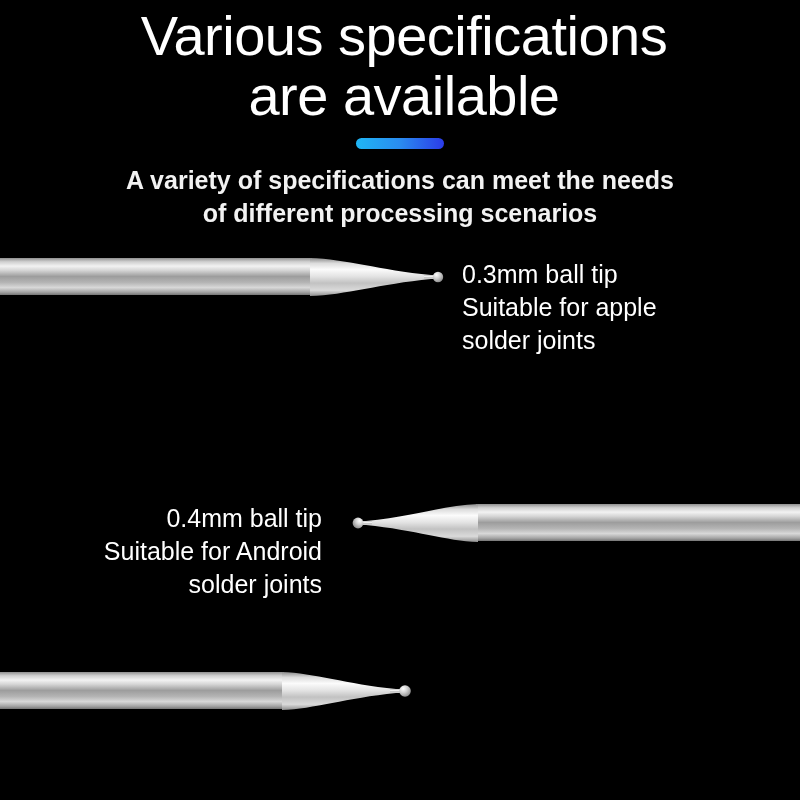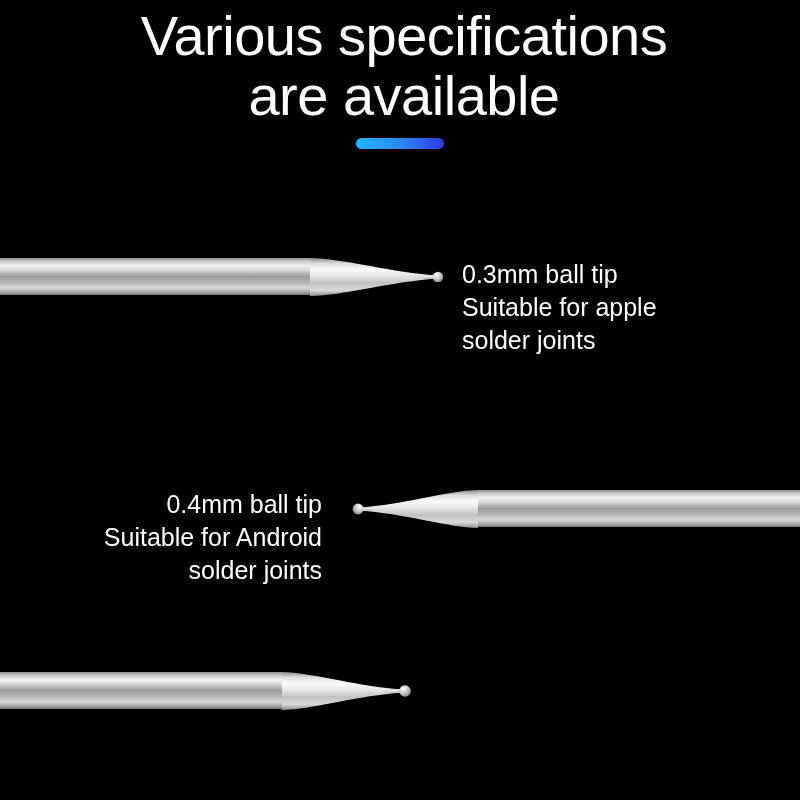--- a/index.html
+++ b/index.html
@@ -88,41 +88,43 @@
     font-family: "Liberation Sans", sans-serif;
   }
   .caption.left-align { text-align: left; }
   .caption.right-align { text-align: right; }
 
   
   #row-1 { top: 248px; height: 130px; }
   #row-1 .needle-figure { left: -6px; top: 0px; }
   #row-1 .caption { left: 462px; top: 10px; }
 
-  #row-2 { top: 480px; height: 130px; }
+  #row-2 { top: 494px; height: 130px; }
   #row-2 .needle-figure { left: 344px; top: 0px; }
   #row-2 .caption { right: 478px; top: 8px; }
 
   #row-3 { top: 662px; height: 130px; }
   #row-3 .needle-figure { left: -6px; top: 0px; }
   #row-3 .caption { left: 440px; top: 10px; }
 </style>
 </head>
 <body style="background: rgb(0, 0, 0);">
 
 <div id="poster" style="background: rgb(0, 0, 0);">
 
   <div class="header">
     <h1 class="title">Various specifications
 are available</h1>
 
     <div class="divider-wrap">
       <div class="divider-bar" id="divider-bar" style="background: linear-gradient(90deg, rgb(31, 182, 245) 0%, rgb(42, 140, 240) 50%, rgb(43, 59, 232) 100%);"></div>
     </div>
 
+    <p class="subtitle">A variety of specifications can meet the needs
+of different processing scenarios</p>
   </div>
 
   <div class="needle-row" id="row-1">
     <svg class="needle-figure" width="460" height="62" viewBox="0 0 460 62">
       <defs>
         <linearGradient id="shaftGrad1" x1="0" y1="0" x2="0" y2="1">
           <stop offset="0%" stop-color="#8f8f8f"></stop>
           <stop offset="10%" stop-color="#cfcfcf"></stop>
           <stop offset="22%" stop-color="#f2f2f2"></stop>
           <stop offset="33%" stop-color="#d6d6d6"></stop>

